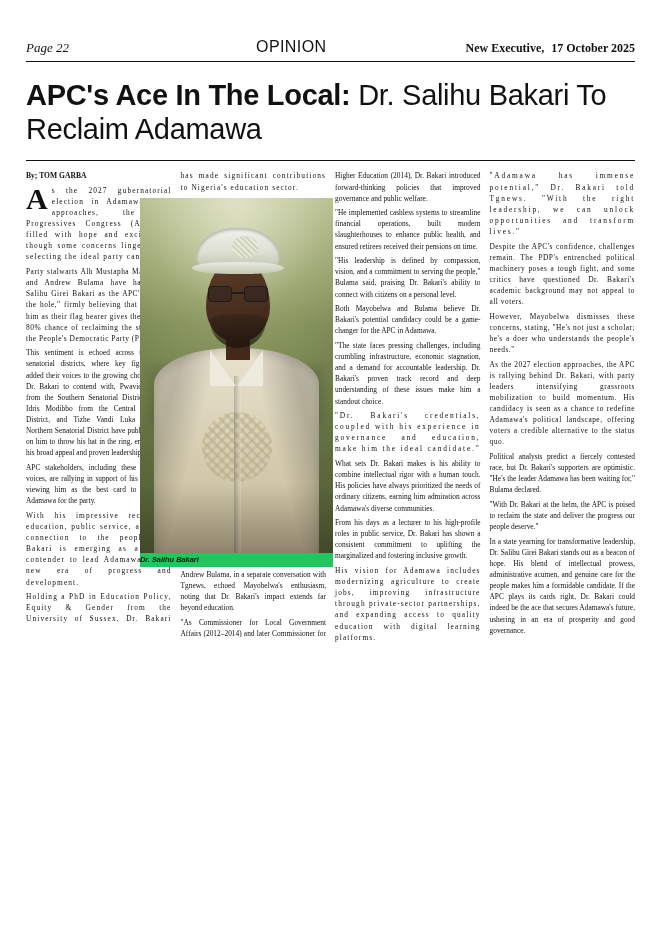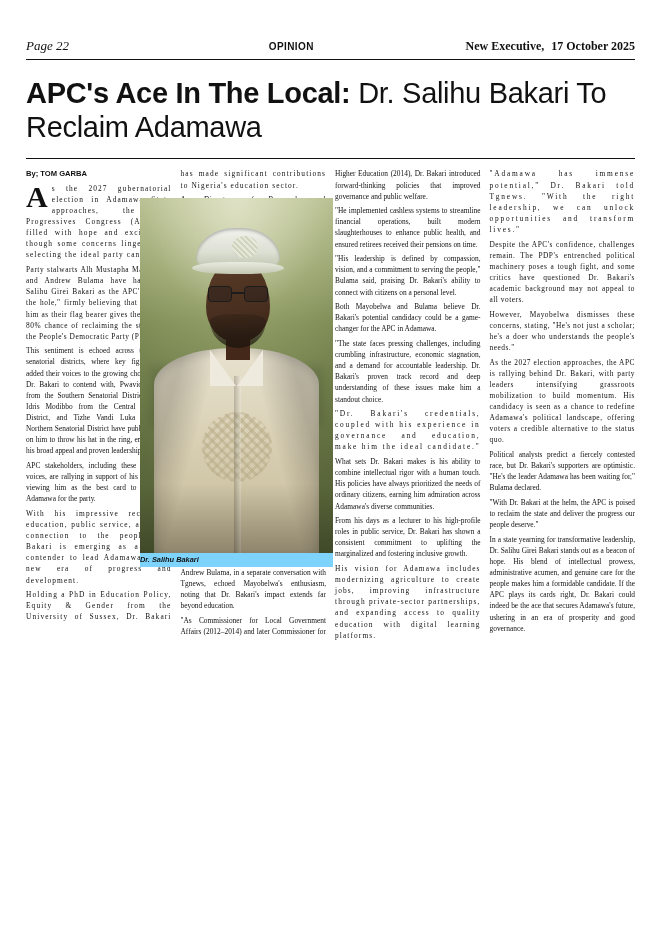--- a/index.html
+++ b/index.html
@@ -29,22 +29,22 @@
     justify-content: space-between;
     font-size: 12.5px;
     padding-bottom: 5px;
   }
   .masthead .page-no {
     font-style: italic;
     font-size: 13px;
     font-family: Liberation Serif, serif;
   }
   .masthead .section {
-    font-weight: bold;
-    font-size: 10px;
+    font-weight: normal;
+    font-size: 16px;
     letter-spacing: 0.4px;
     font-family: "Liberation Sans", sans-serif;
     margin-left: 48px;
   }
   .masthead .paper {
     font-weight: bold;
     font-size: 12px;
     font-family: "Liberation Serif", serif;
   }
   .masthead .paper .date { margin-left: 4px; }
@@ -73,21 +73,21 @@
   .cols {
     column-count: 4;
     column-gap: 9px;
     column-rule: none;
     font-size: 7.4px;
     line-height: 1.5;
     text-align: justify;
     height: 700px;
   }
   .byline {
-    font-family: Liberation Sans, sans-serif;
+    font-family: Liberation Serif, serif;
     font-weight: bold;
     font-size: 7.6px;
     margin: 0 0 3px 0;
     text-transform: none;
   }
   .cols p {
     margin: 0 0 3.5px 0;
     hyphens: auto;
     -webkit-hyphens: auto;
   }
@@ -104,21 +104,21 @@
   
   .ls1 { letter-spacing: 0.5px; }
   .ls2 { letter-spacing: 1.1px; }
   .ls3 { letter-spacing: 1.8px; }
   .figure {
     position: absolute;
     left: 140px;
     top: 198px;
     width: 193px;
     z-index: 5;
-    background: #7dd3fc;
+    background: #22c55e;
   }
   .figure .frame {
     width: 193px;
     height: 355px;
     overflow: hidden;
     position: relative;
     background: #6e7a55;
     border: 0;
   }
   .figure .caption {

